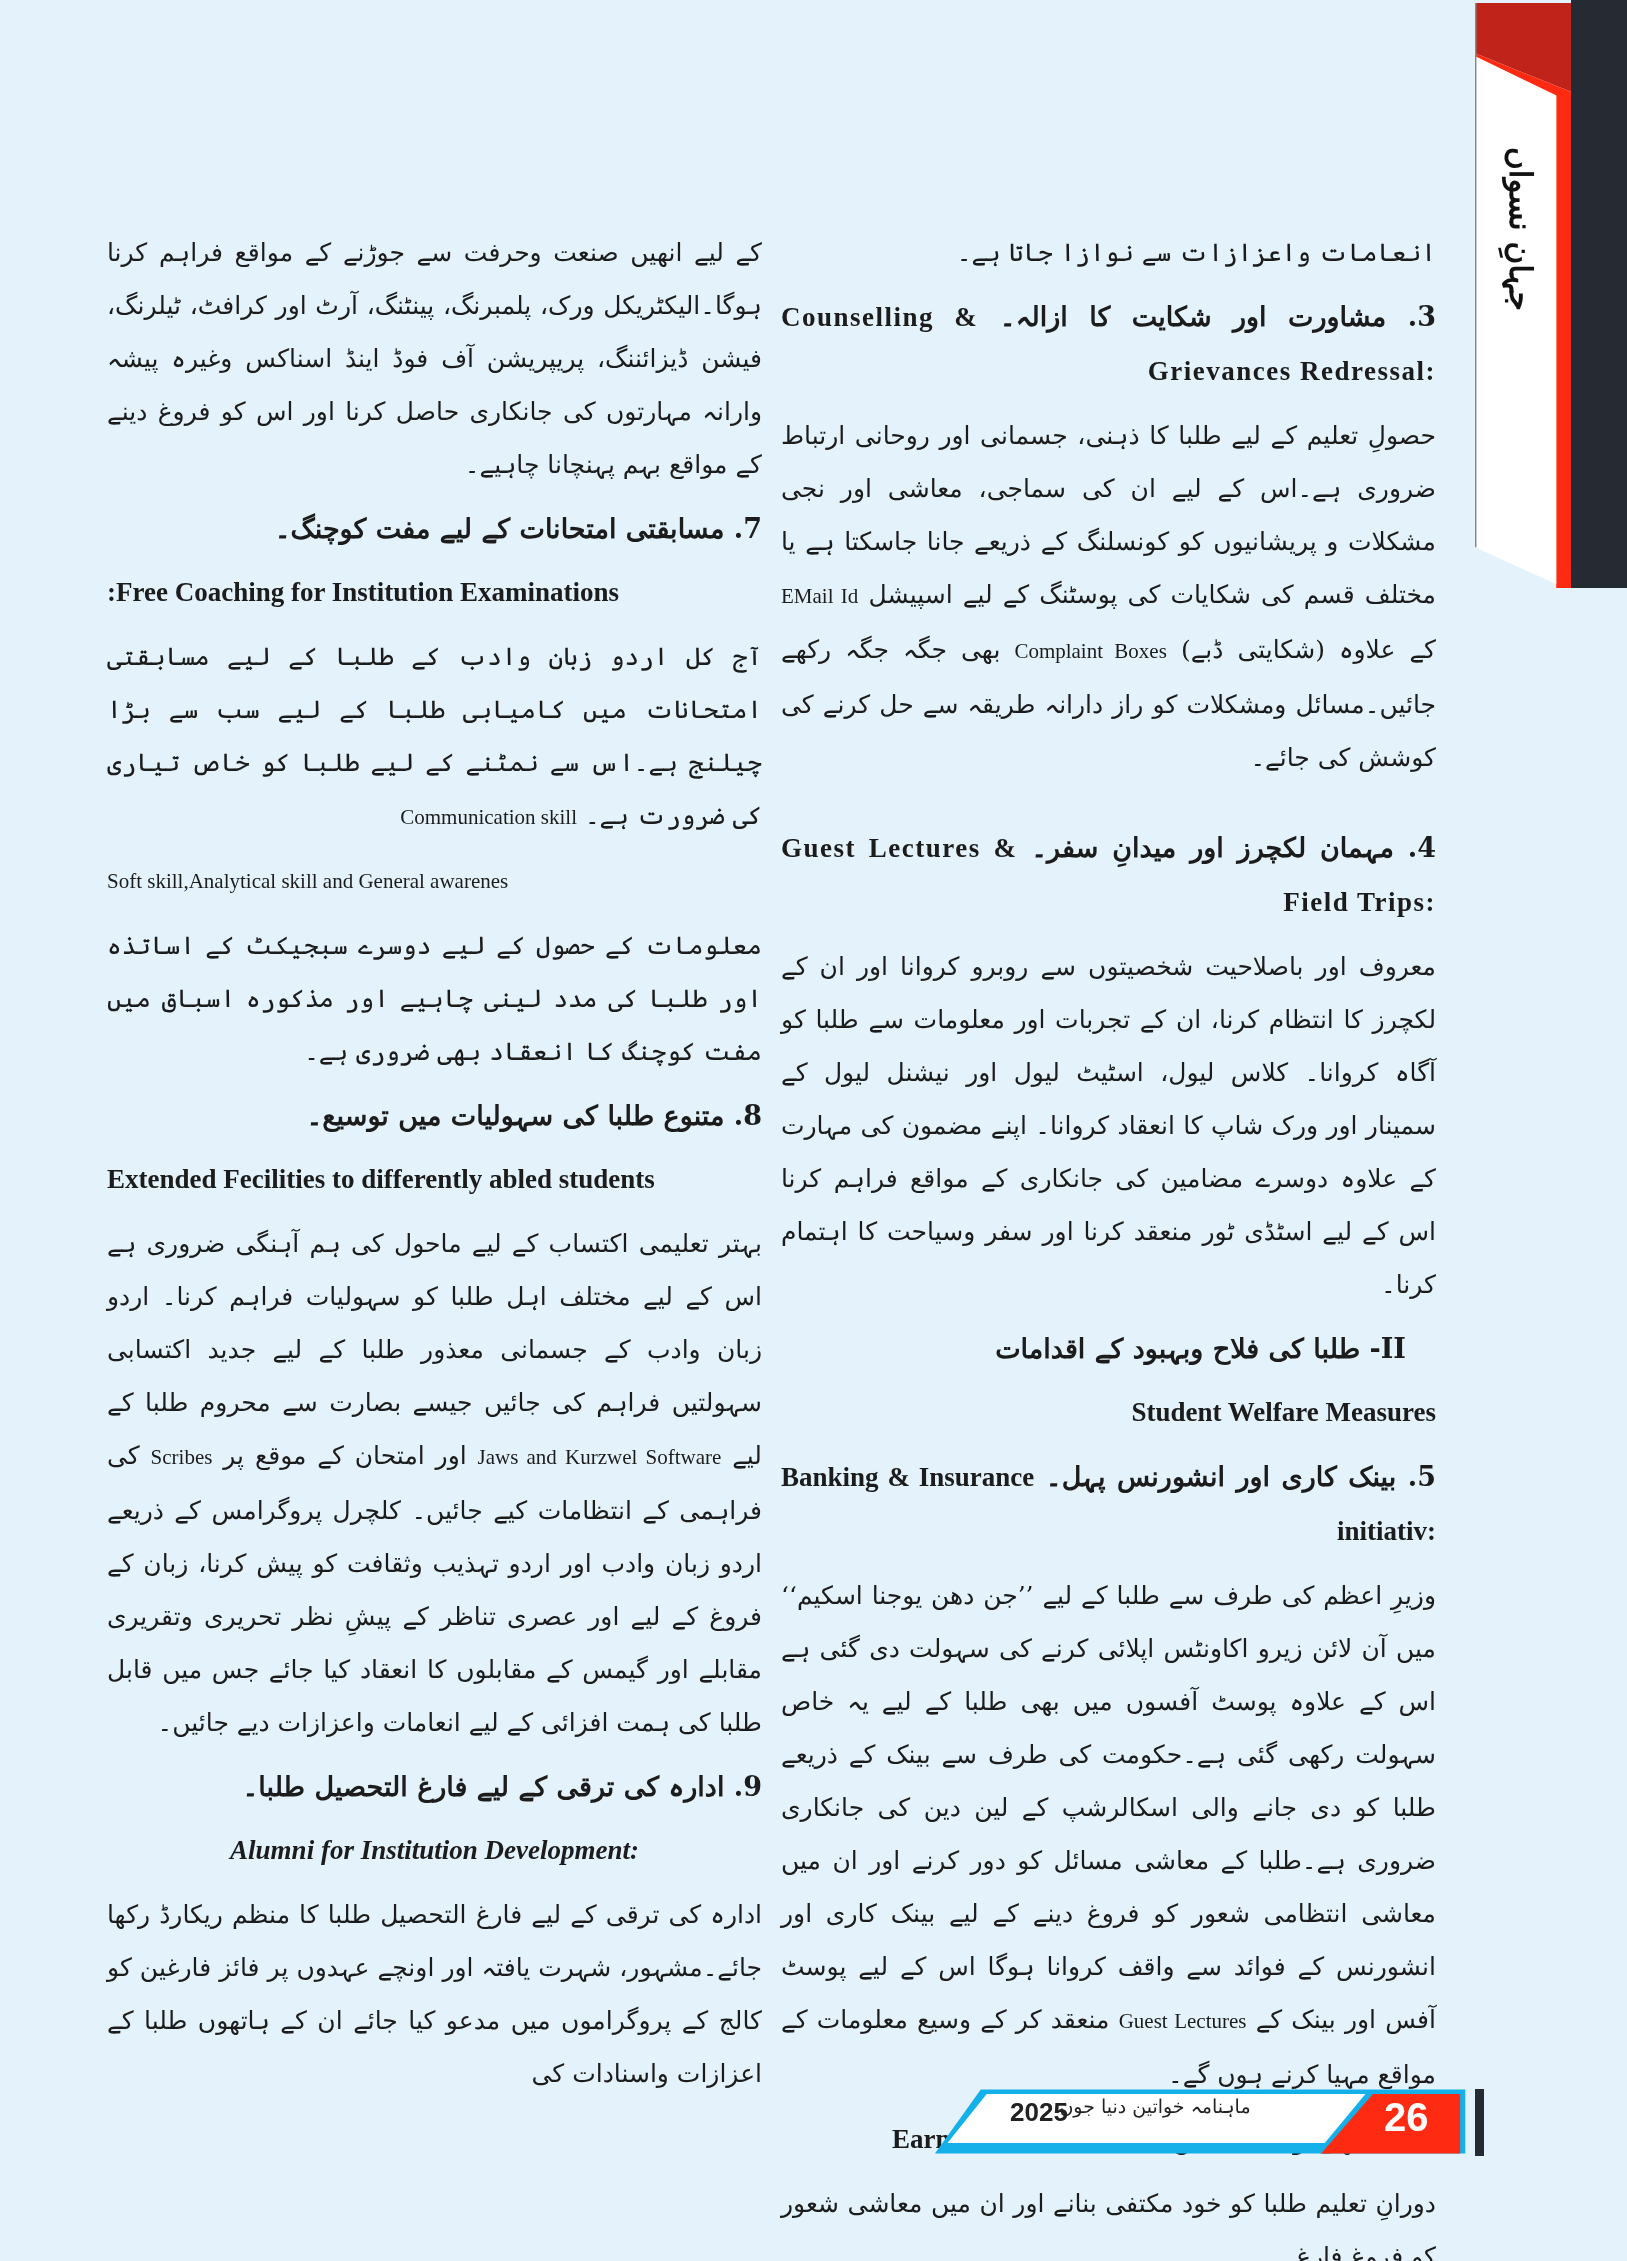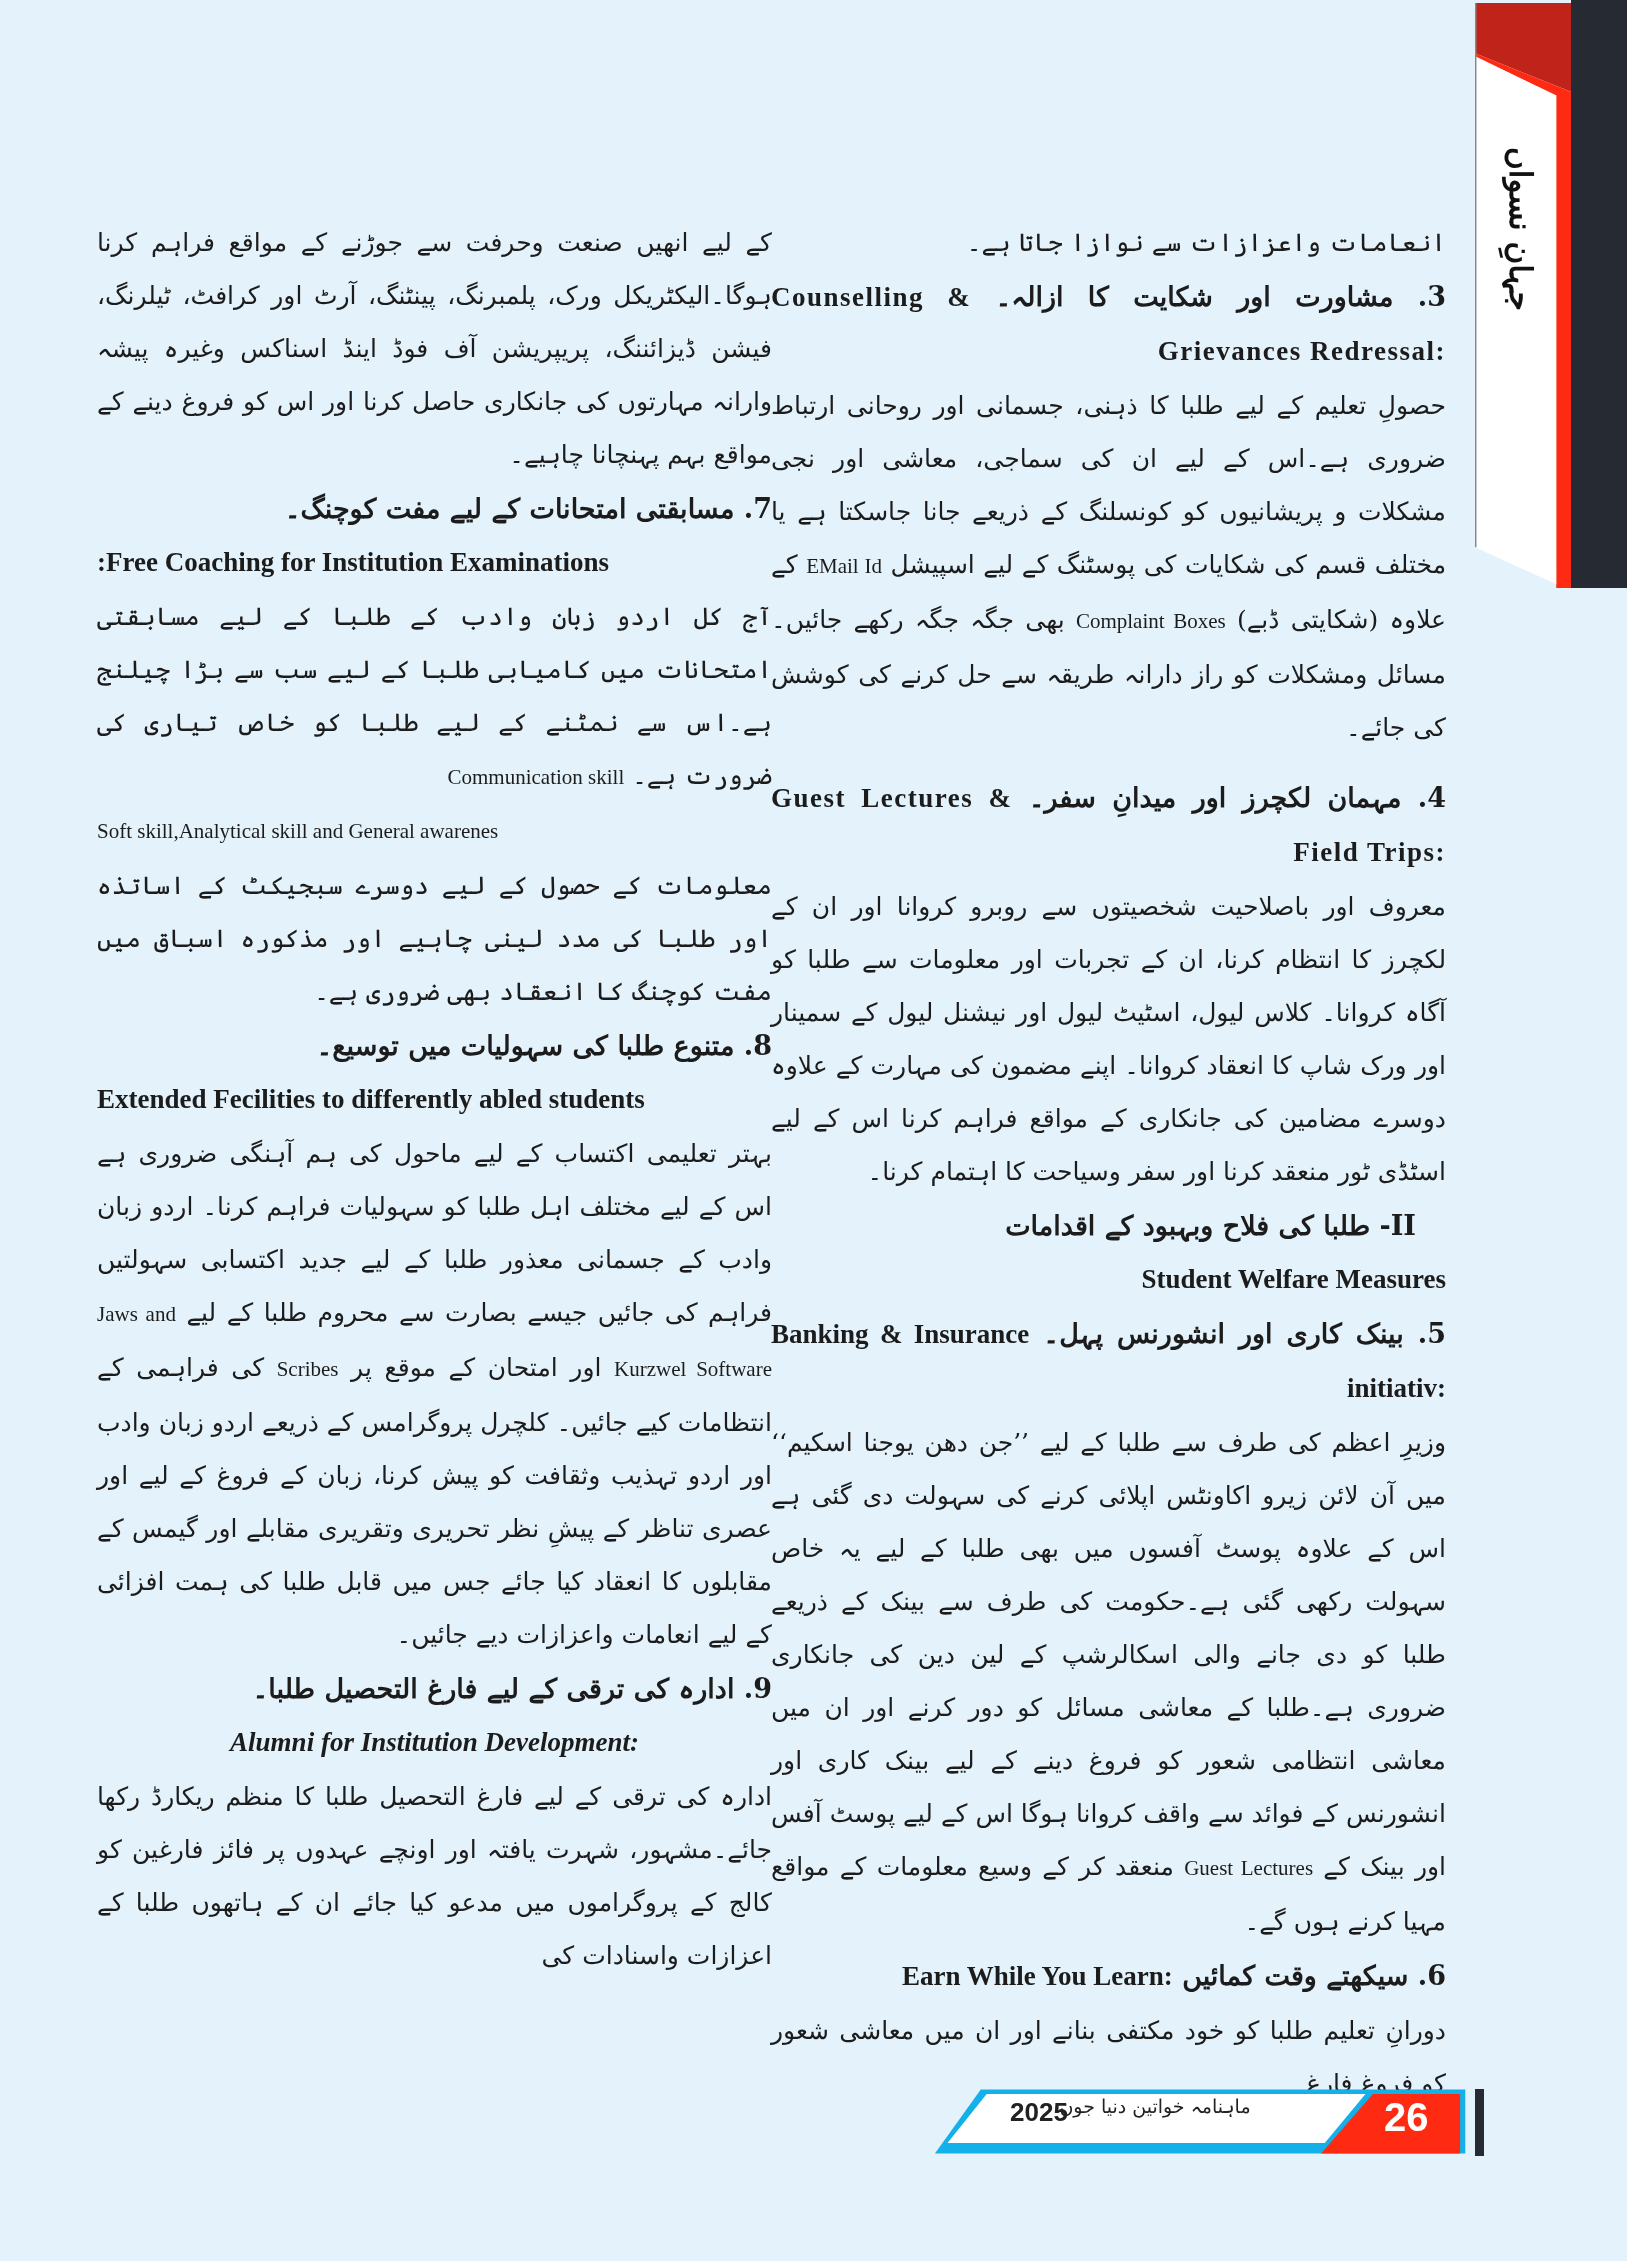--- a/index.html
+++ b/index.html
@@ -25,21 +25,21 @@
 
   
   .col {
     position:absolute; top:215px; width:677px;
     direction:rtl; text-align:justify;
     font-family:"DejaVu Serif", serif;
     font-size:25px; line-height:53px;
   }
   .col-right { left:770px; }
   .col-left  { left:96px; }
-  .col p { margin:1px; }
+  .col p { margin:11px; }
   .col .heading { font-weight:bold; font-size:27px; }
   .col .en { font-family:"Liberation Serif", serif; font-size:21px; }
   .col .en-b { font-family:"Liberation Serif", serif; font-size:27px; font-weight:bold; letter-spacing:1.5px; }
   .col .center { text-align:right; }
   .col .gap { height:15px; }
   .ltr { direction:ltr; unicode-bidi:embed; }
 
   
   .footer { position:absolute; left:929px; top:2088px; width:540px; height:67px; }
   .footer svg { width:100%; height:100%; display:block; }

